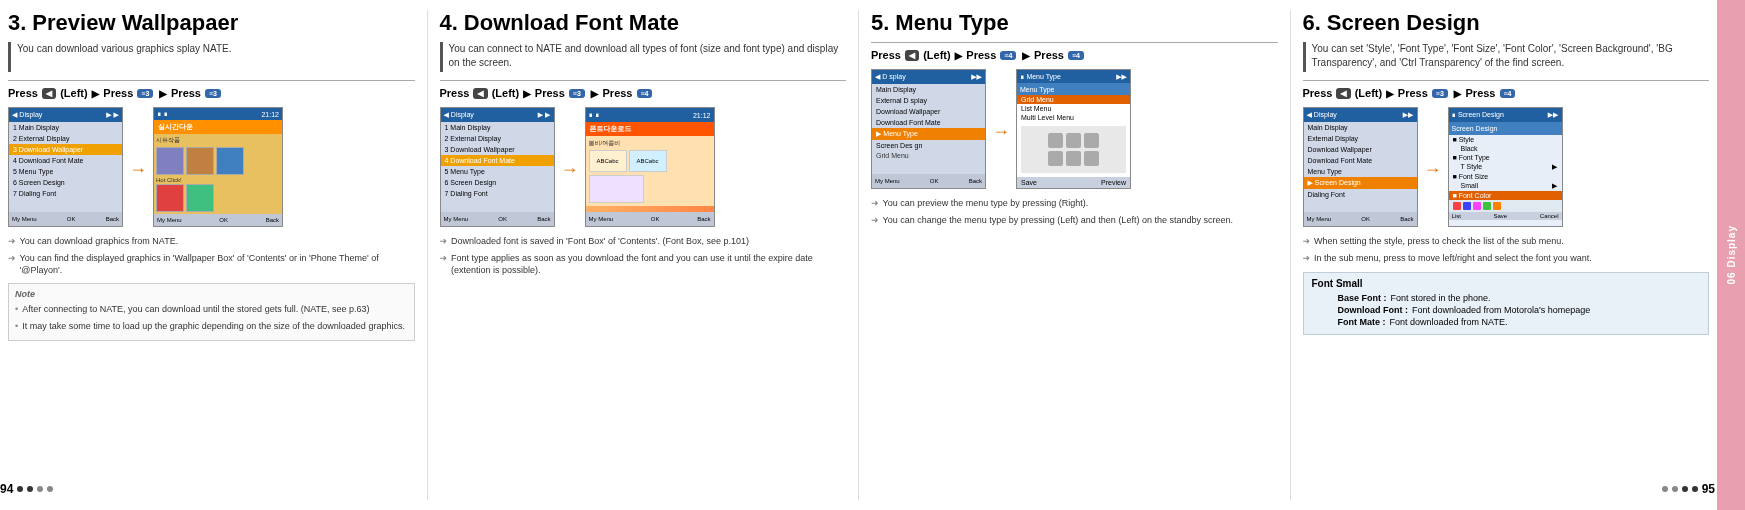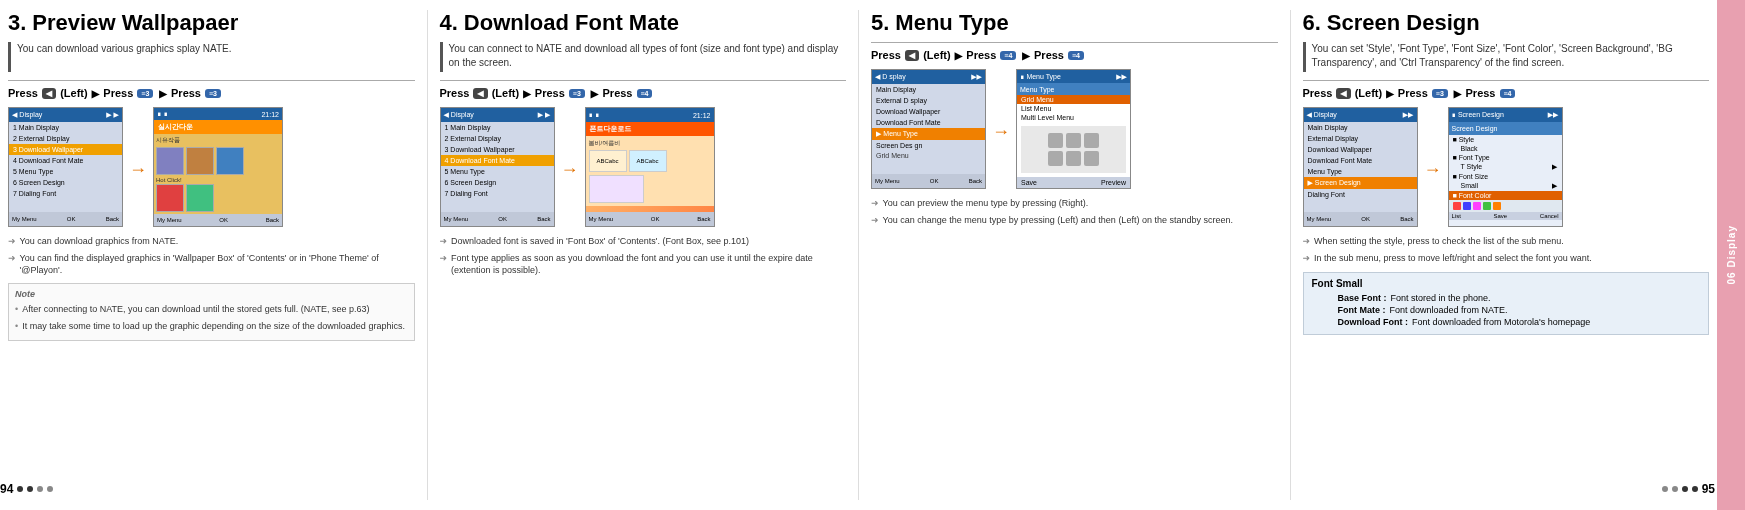--- a/index.html
+++ b/index.html
@@ -729,26 +729,26 @@
         </div>
       </div>
 
       <div class="font-type-box">
         <div class="font-type-title">Font Small</div>
         <div class="font-type-row">
           <span class="font-type-key">Base Font :</span>
           <span>Font stored in the phone.</span>
         </div>
         <div class="font-type-row">
+          <span class="font-type-key">Download Font :</span>
+          <span>Font downloaded from Motorola's homepage</span>
+        </div>
+        <div class="font-type-row">
           <span class="font-type-key">Font Mate :</span>
           <span>Font downloaded from NATE.</span>
-        </div>
-        <div class="font-type-row">
-          <span class="font-type-key">Download Font :</span>
-          <span>Font downloaded from Motorola's homepage</span>
         </div>
       </div>
     </div>
 
   </div>
 
   <div class="sidebar-pink">
     <span class="sidebar-pink-text">06 Display</span>
   </div>
 

